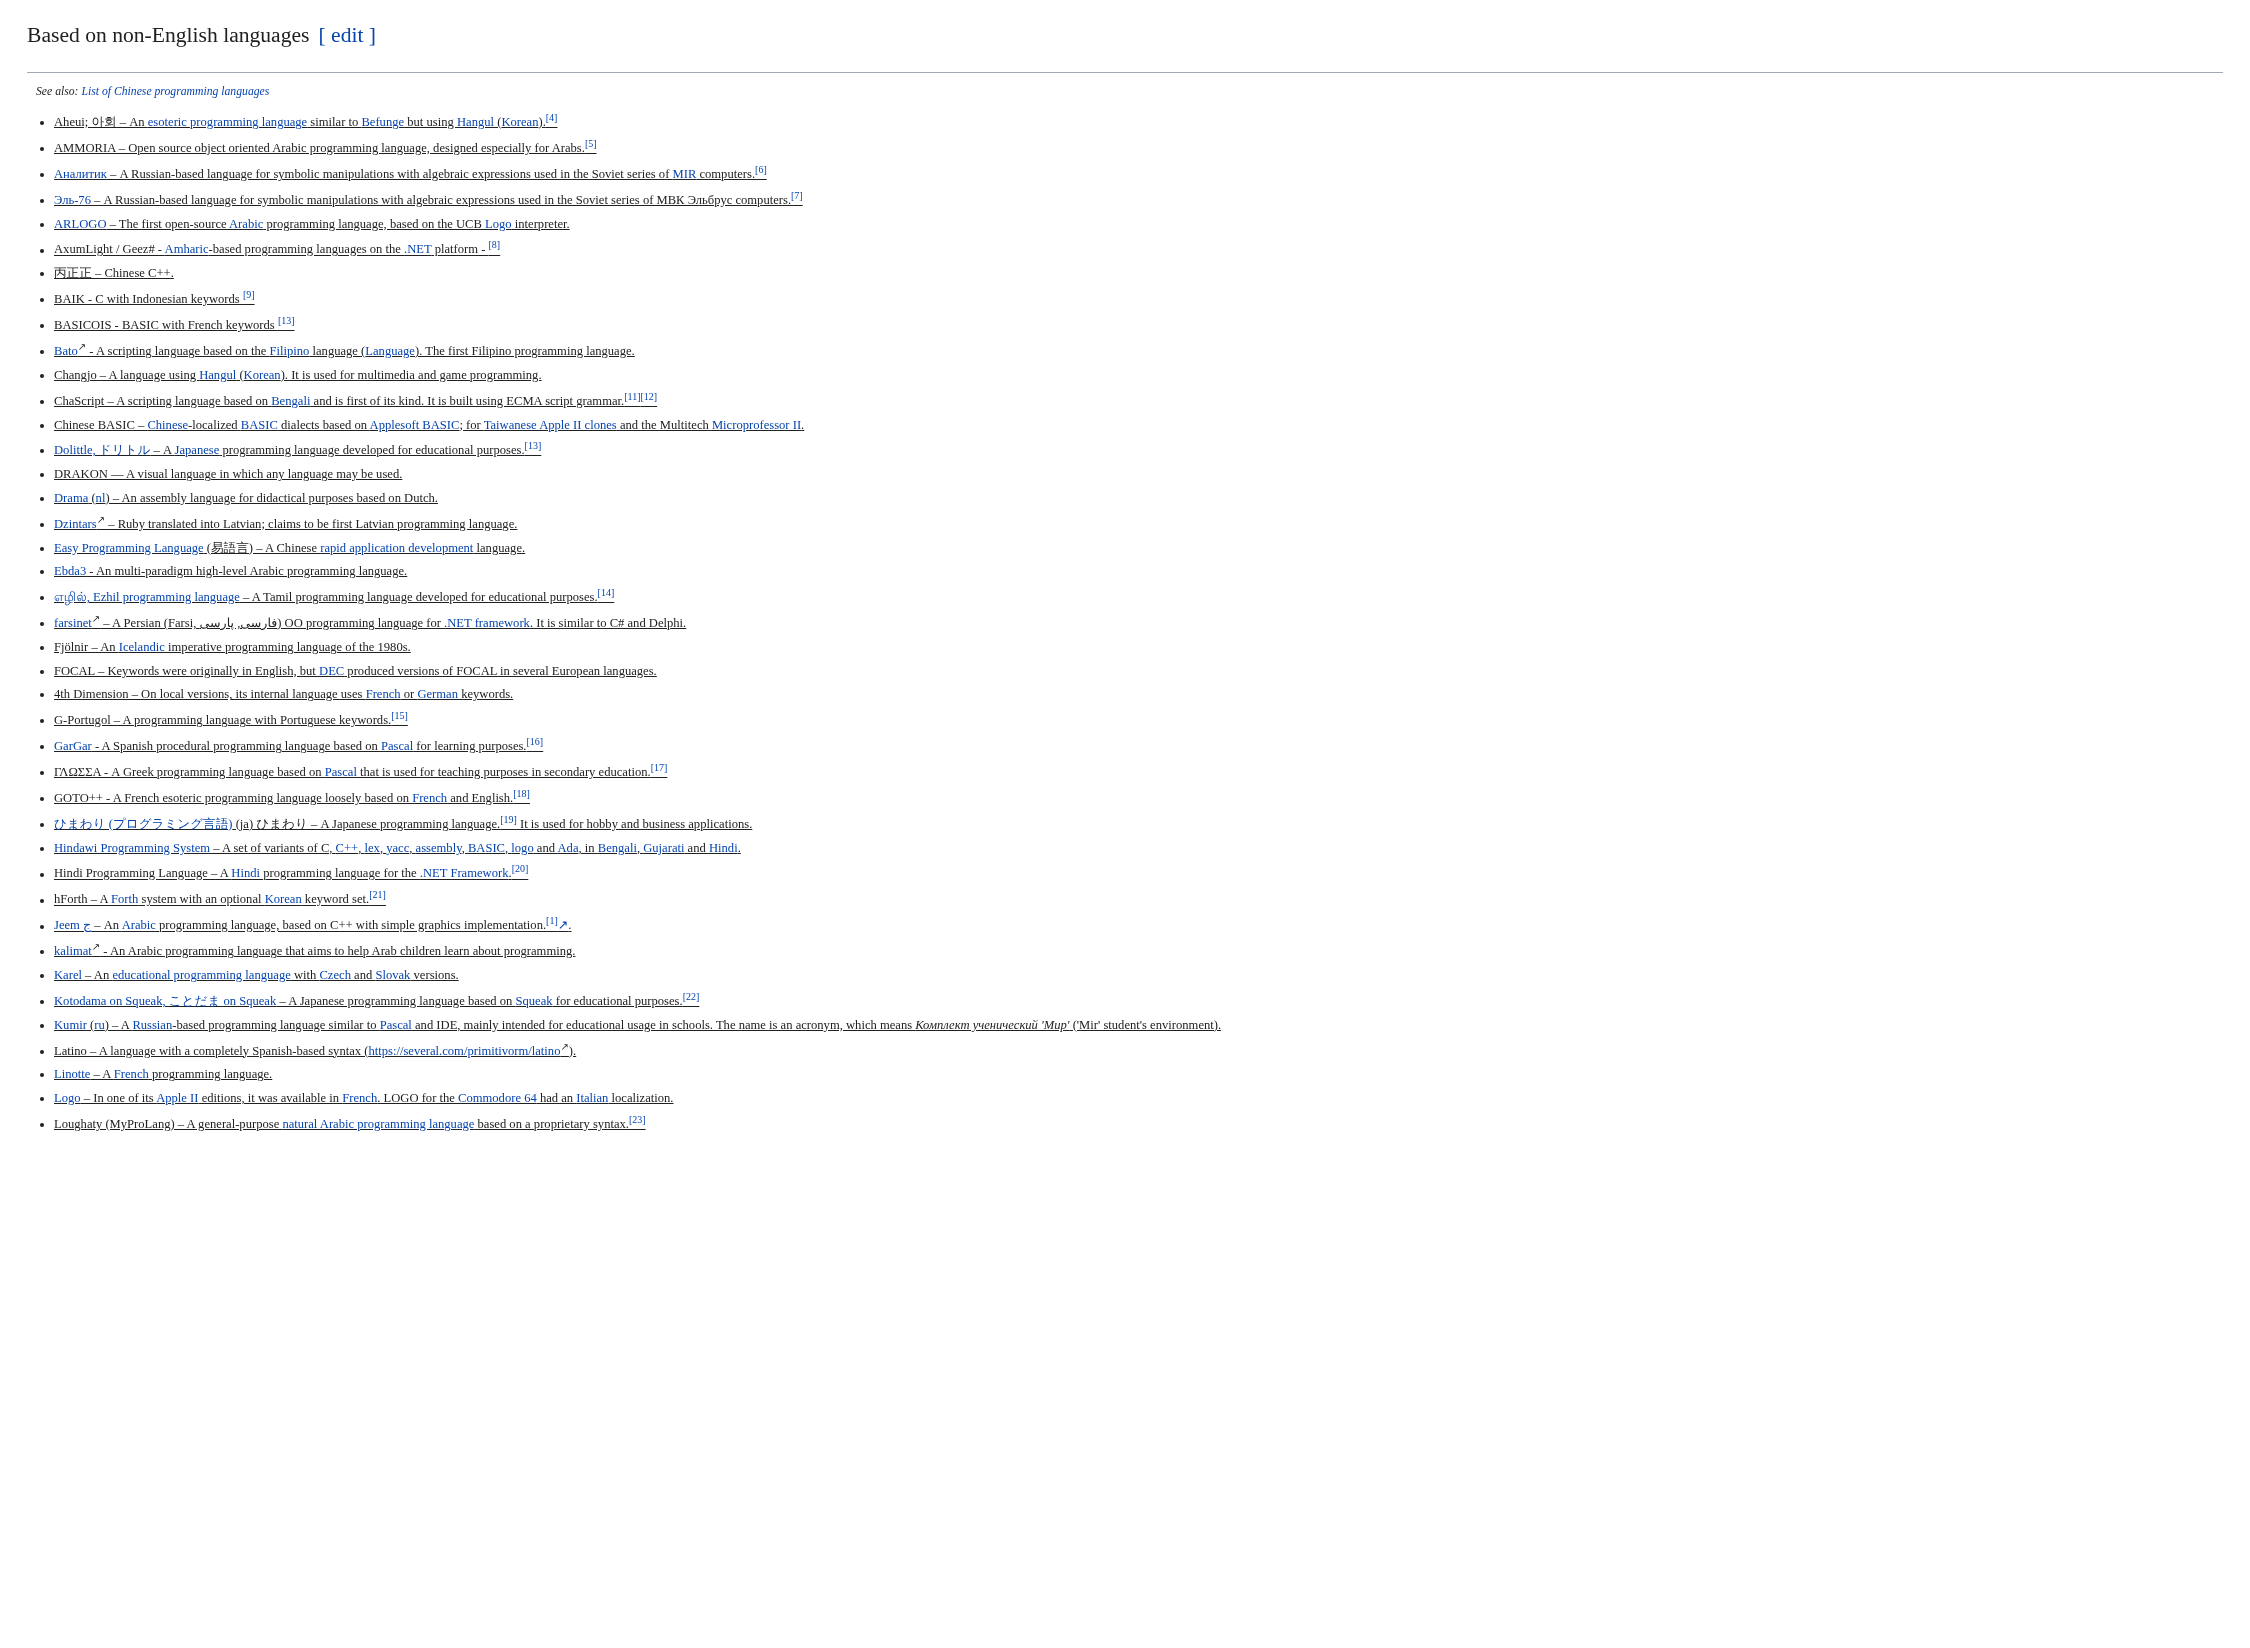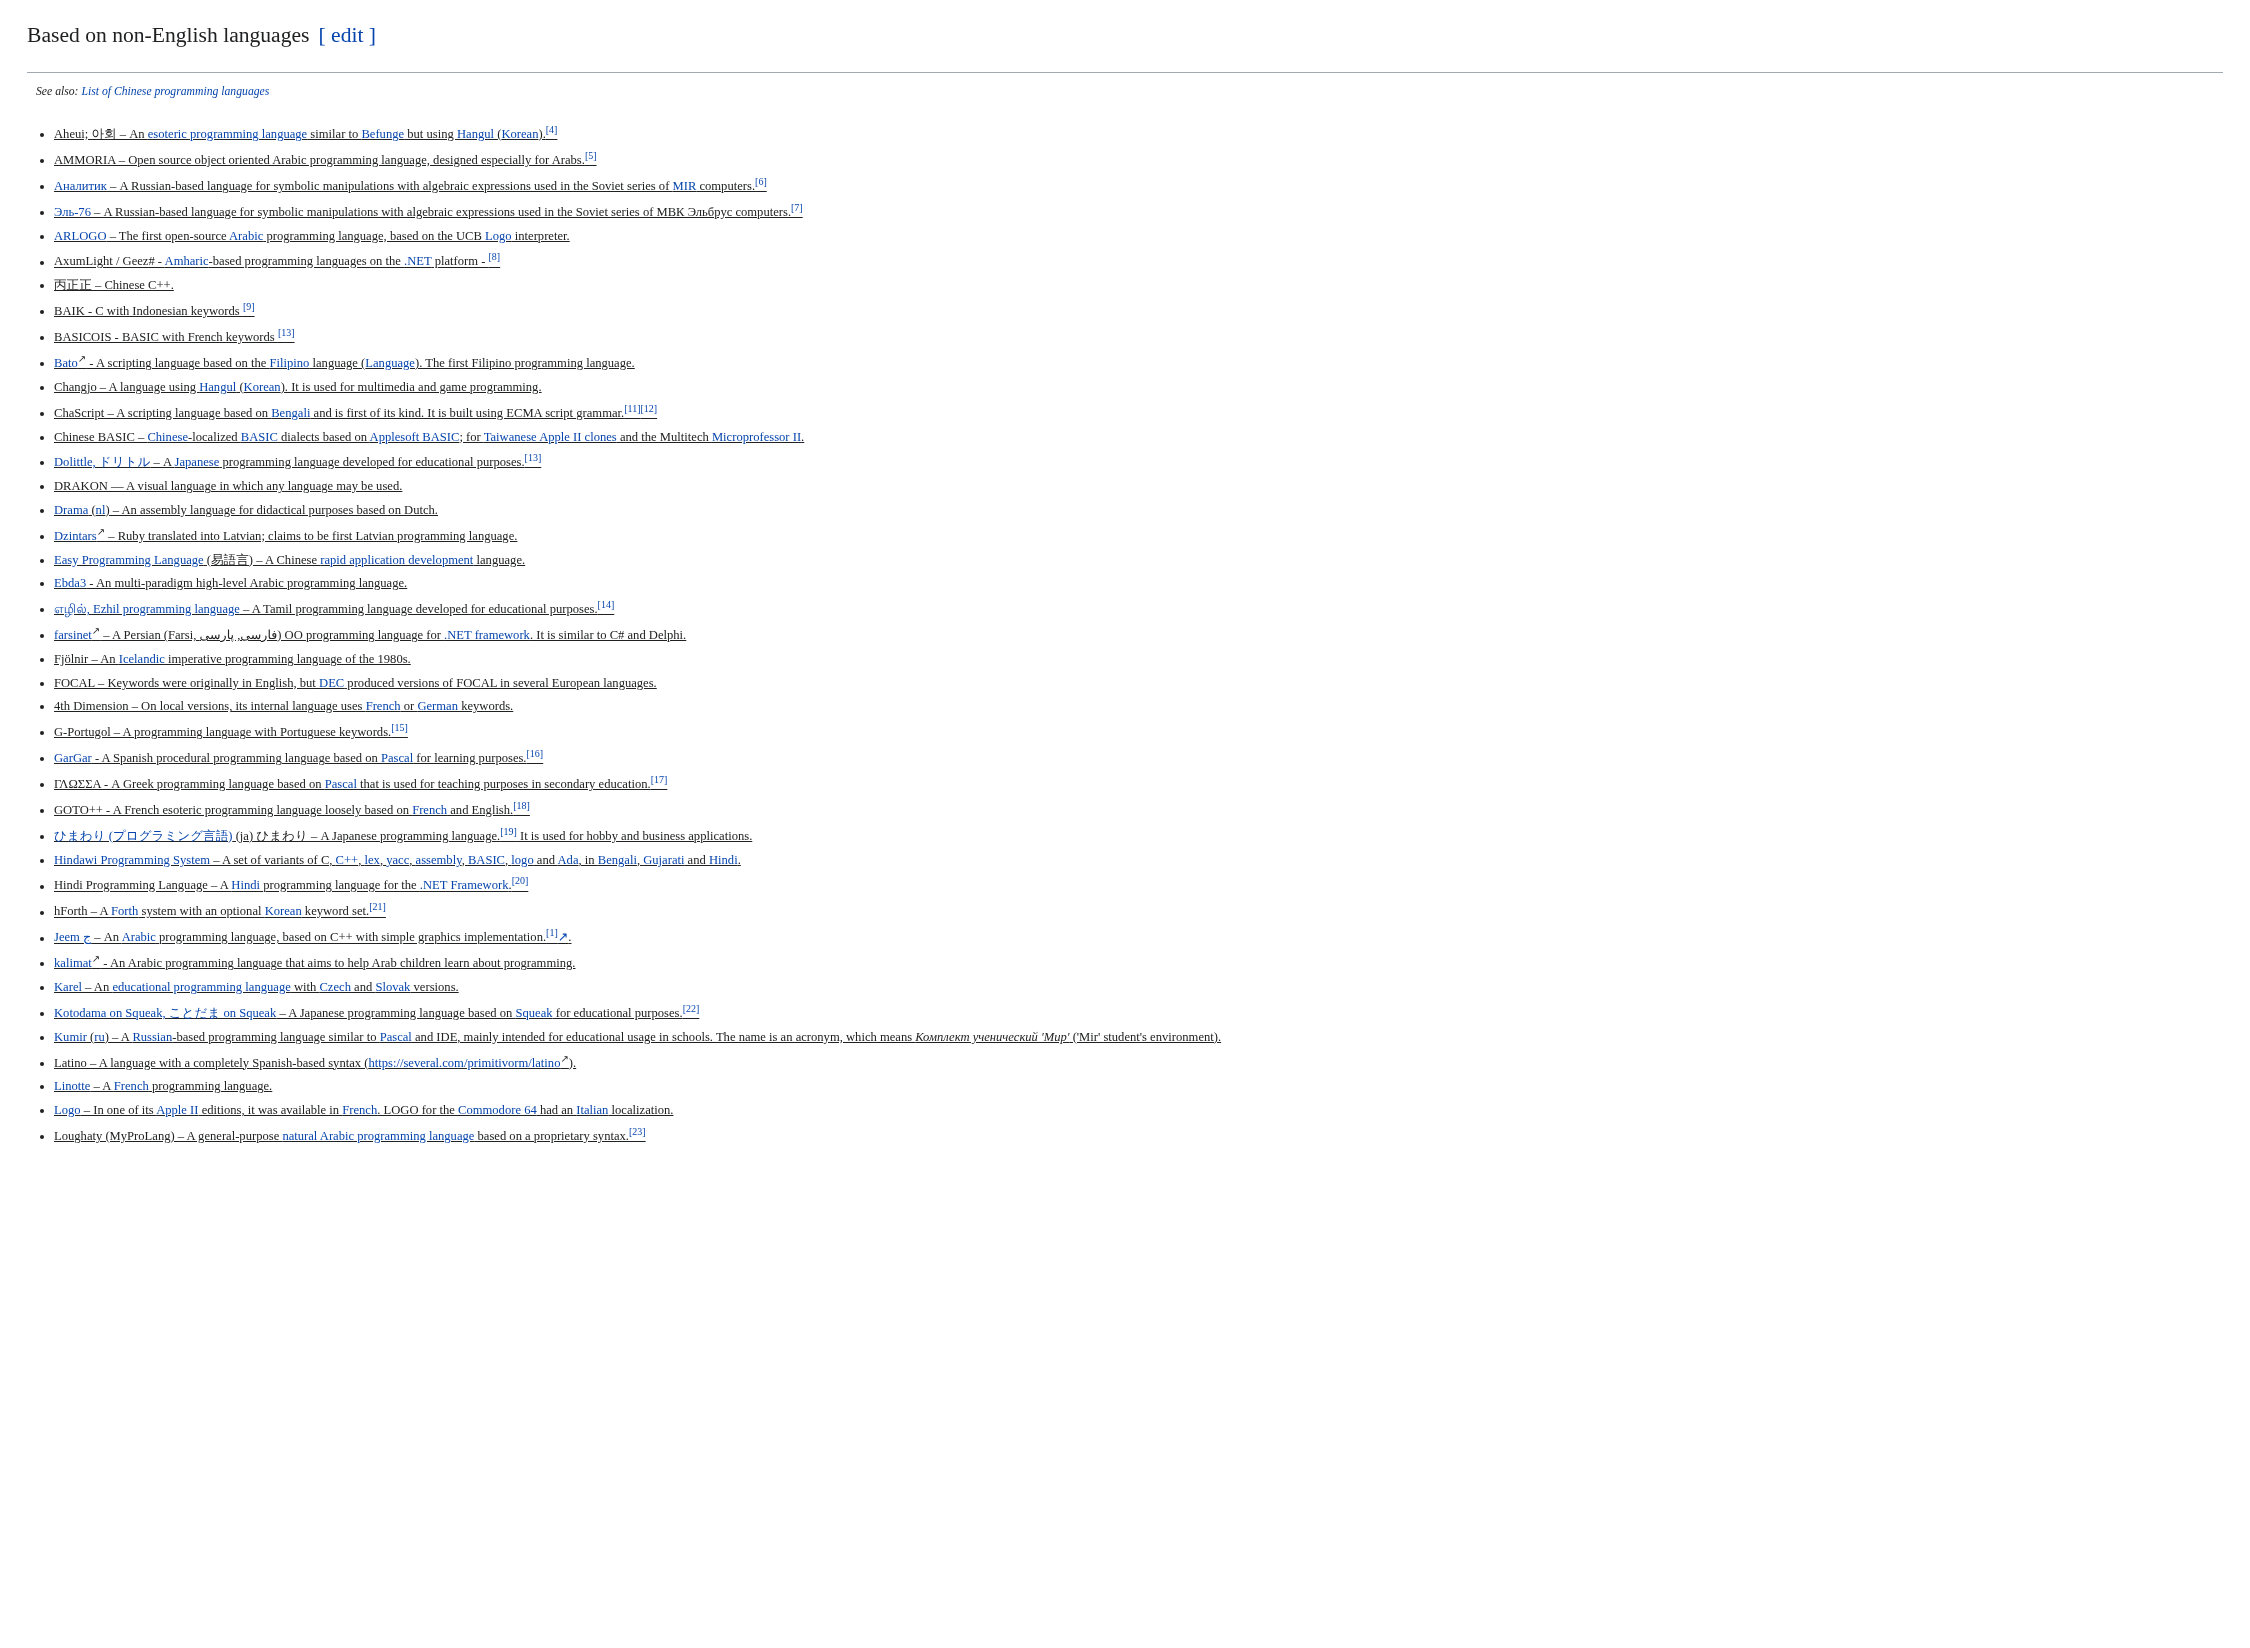--- a/index.html
+++ b/index.html
@@ -18,21 +18,21 @@
       border-bottom: 0.9px solid #a2a9b1;
       padding-bottom: 19px;
       margin-bottom: 10.8px;
       display: flex;
       align-items: baseline;
       gap: 9px;
     }
     .see-also {
       font-style: italic;
       font-size: 11.7px;
-      margin-bottom: 20px;
+      margin-bottom: 8px;
       padding-left: 9px;
     }
     ul {
       list-style: disc;
       padding-left: 27px;
       text-decoration: underline;
     }
     ul li {
       margin-bottom: 3.6px;
       font-size: 12.6px;

